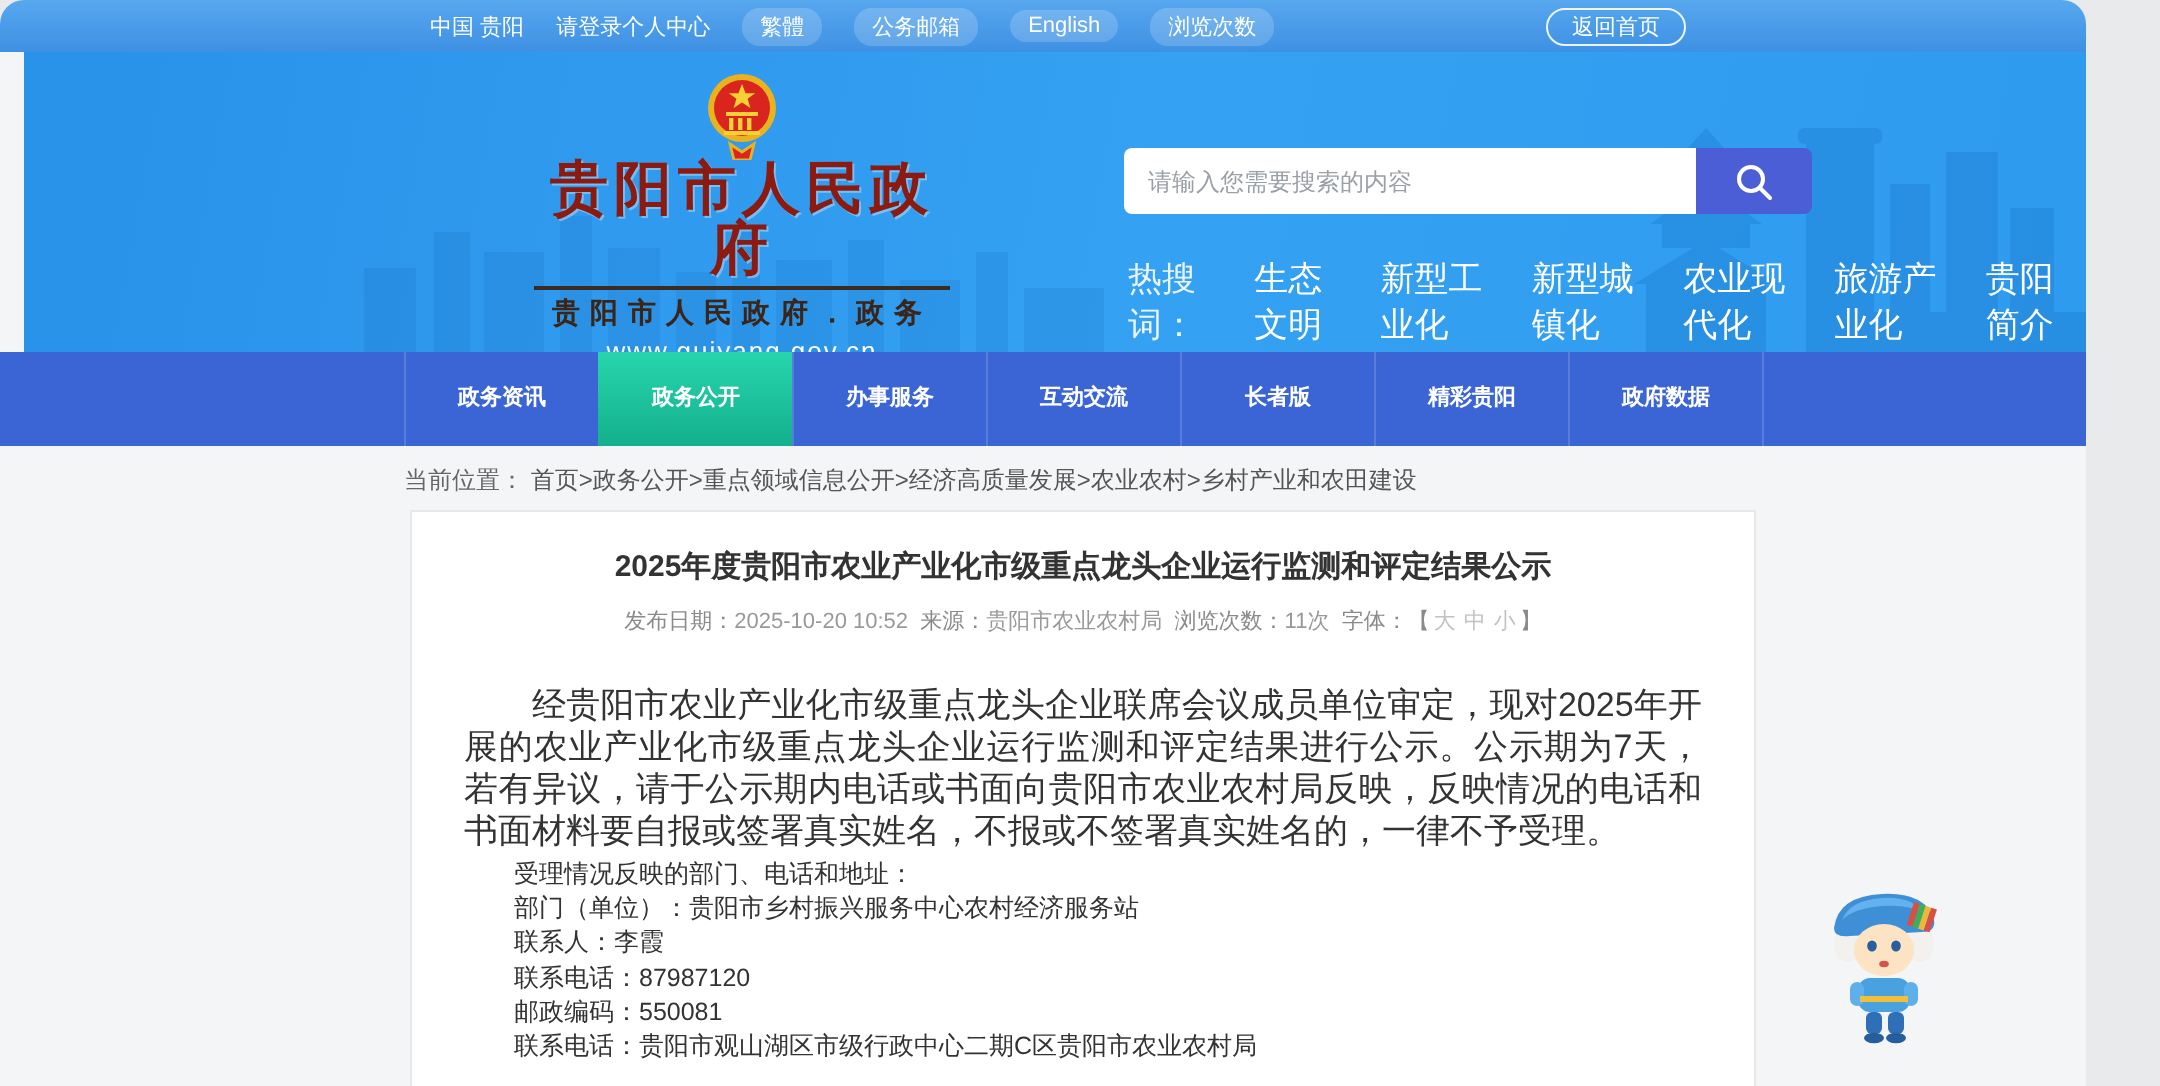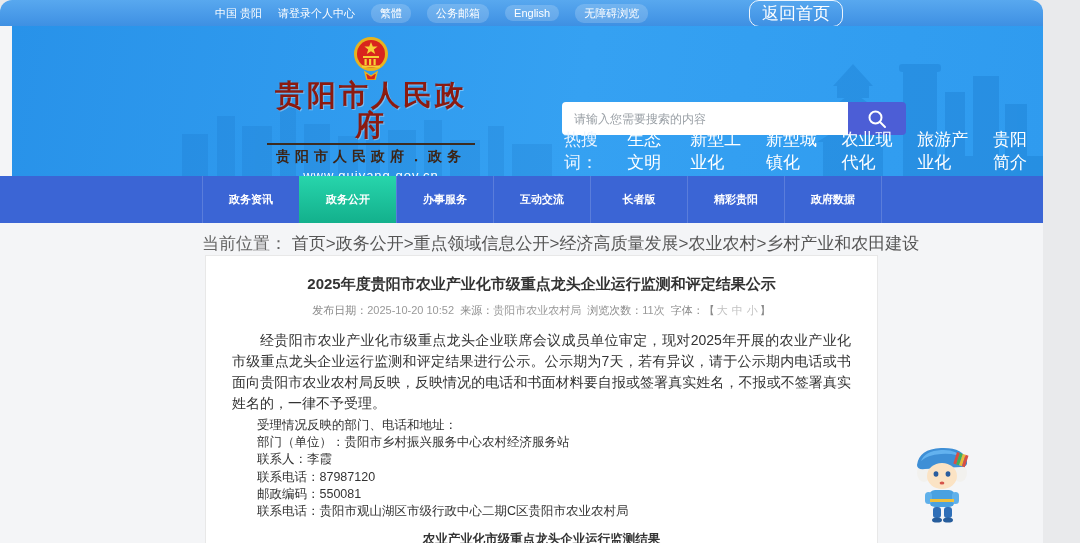--- a/index.html
+++ b/index.html
@@ -5,62 +5,62 @@
   html,body{margin:0;padding:0;background:#e9eaec;}
   .page{position:relative;width:1043px;height:543px;overflow:hidden;background:#f4f5f7;
         border-radius:12px 12px 0 0;font-family:"Liberation Sans","DejaVu Sans",sans-serif;}
 
   
   .topbar{height:26px;background:linear-gradient(#58a8ef,#3e90e3);display:flex;align-items:center;
           padding:0 200px 0 215px;color:#fff;font-size:11px;gap:16px;white-space:nowrap;}
   .topbar .chip{background:rgba(255,255,255,.18);border-radius:9px;padding:2px 9px;cursor:pointer;}
   .topbar .plain{cursor:pointer;}
   .home-btn{margin-left:auto;border:1px solid rgba(255,255,255,.9);border-radius:10px;
-            padding:1px 12px;font-size:17px;cursor:pointer;}
+            padding:1px 12px;font-size:11px;cursor:pointer;}
 
   
   .banner{position:relative;height:150px;
           background:linear-gradient(100deg,#2892e9 0%,#35a1f2 55%,#2f9bef 100%);overflow:hidden;margin-left:12px;}
   .skyline{position:absolute;bottom:0;pointer-events:none;}
   .logo{position:absolute;left:253px;top:8px;text-align:center;width:212px;}
   .emblem{display:block;margin:0 auto;}
   .site-name{font-size:29px;font-weight:bold;color:#8b1a10;letter-spacing:3px;line-height:30px;
              text-shadow:1px 1px 0 rgba(255,255,255,.35);}
   .site-rule{height:2px;background:#3c2b20;margin:3px 2px;}
   .site-sub{font-size:14px;font-weight:bold;color:#3c2416;letter-spacing:5px;}
   .site-url{font-size:13px;color:#fff;letter-spacing:1px;margin-top:2px;}
 
-  .search-wrap{position:absolute;left:550px;top:76px;display:flex;}
+  .search-wrap{position:absolute;left:550px;top:48px;display:flex;}
   .search-input{width:262px;height:33px;border:none;outline:none;border-radius:4px 0 0 4px;
                 padding:0 12px;font-size:12px;color:#333;font-family:inherit;}
   .search-input::placeholder{color:#9aa0a6;}
   .search-btn{width:58px;height:33px;border:none;border-radius:0 4px 4px 0;background:#4c5ed6;
               display:flex;align-items:center;justify-content:center;cursor:pointer;}
   .hotwords{position:absolute;left:552px;top:102px;font-size:17px;color:#eaf4ff;display:flex;gap:13px;}
   .hotwords .hw{color:#fff;cursor:pointer;}
 
   
   .nav{height:47px;background:#3b65d5;display:flex;padding-left:202px;}
   .nav-item{width:96px;text-align:center;line-height:47px;color:#fff;font-weight:bold;font-size:11px;
             border-left:1px solid rgba(255,255,255,.16);cursor:pointer;}
   .nav-item:last-child{border-right:1px solid rgba(255,255,255,.16);}
   .nav-item.active{background:linear-gradient(#27d5ac,#13b08c);border-color:transparent;}
 
   
-  .crumb-row{padding:9px 0 9px 202px;font-size:17px;color:#666;background:#f4f5f7;}
+  .crumb-row{padding:9px 0 9px 202px;font-size:12px;color:#666;background:#f4f5f7;}
   .crumb-row .path{color:#555;cursor:pointer;}
 
   
   .card{position:absolute;left:205px;top:255px;width:673px;height:340px;background:#fff;
         border:1px solid #e8e8e8;box-sizing:border-box;padding:18px 26px 0;}
   .a-title{font-size:15px;font-weight:bold;color:#333;text-align:center;line-height:20px;}
   .a-meta{font-size:11px;color:#999;text-align:center;margin-top:9px;}
   .a-meta b{font-weight:normal;color:#8a8a8a;}
   .fsize{color:#c2c2c2;margin:0 2px;cursor:pointer;}
-  .a-para{font-size:14px;color:#333;line-height:21px;text-indent:2em;text-align:justify;margin-top:12px;}
+  .a-para{font-size:17px;color:#333;line-height:21px;text-indent:2em;text-align:justify;margin-top:24px;}
   .c-line{font-size:12.5px;color:#333;line-height:17.2px;text-indent:2em;}
   .c-line.first{margin-top:3px;}
   .t-caption{font-size:12.5px;font-weight:bold;color:#333;text-align:center;margin-top:11px;}
   table.mon{width:99%;margin:7px auto 0;border-collapse:collapse;}
   table.mon th,table.mon td{border:1px solid #dcdcdc;font-size:12px;color:#333;text-align:center;
                             font-weight:normal;padding:0;}
   table.mon th{height:26px;}
   .col-no{width:8%;} .col-name{width:60%;} .col-res{width:32%;}
 
   
@@ -70,21 +70,21 @@
 <body>
 
 <div class="page">
 
   <div class="topbar">
     <span class="plain">中国 贵阳</span>
     <span class="plain">请登录个人中心</span>
     <span class="chip">繁體</span>
     <span class="chip">公务邮箱</span>
     <span class="chip">English</span>
-    <span class="chip">无障碍浏览</span>
+    <span class="chip">浏览次数</span>
     <span class="home-btn">返回首页</span>
   </div>
 
   <div class="banner">
 
     <svg class="skyline" style="left:150px;opacity:.14" width="450" height="80" viewBox="0 0 450 80">
       <g fill="#0e5fae">
         <rect x="20" y="38" width="26" height="42"></rect>
           <rect x="55" y="20" width="18" height="60"></rect>
         <rect x="80" y="30" width="30" height="50"></rect>

